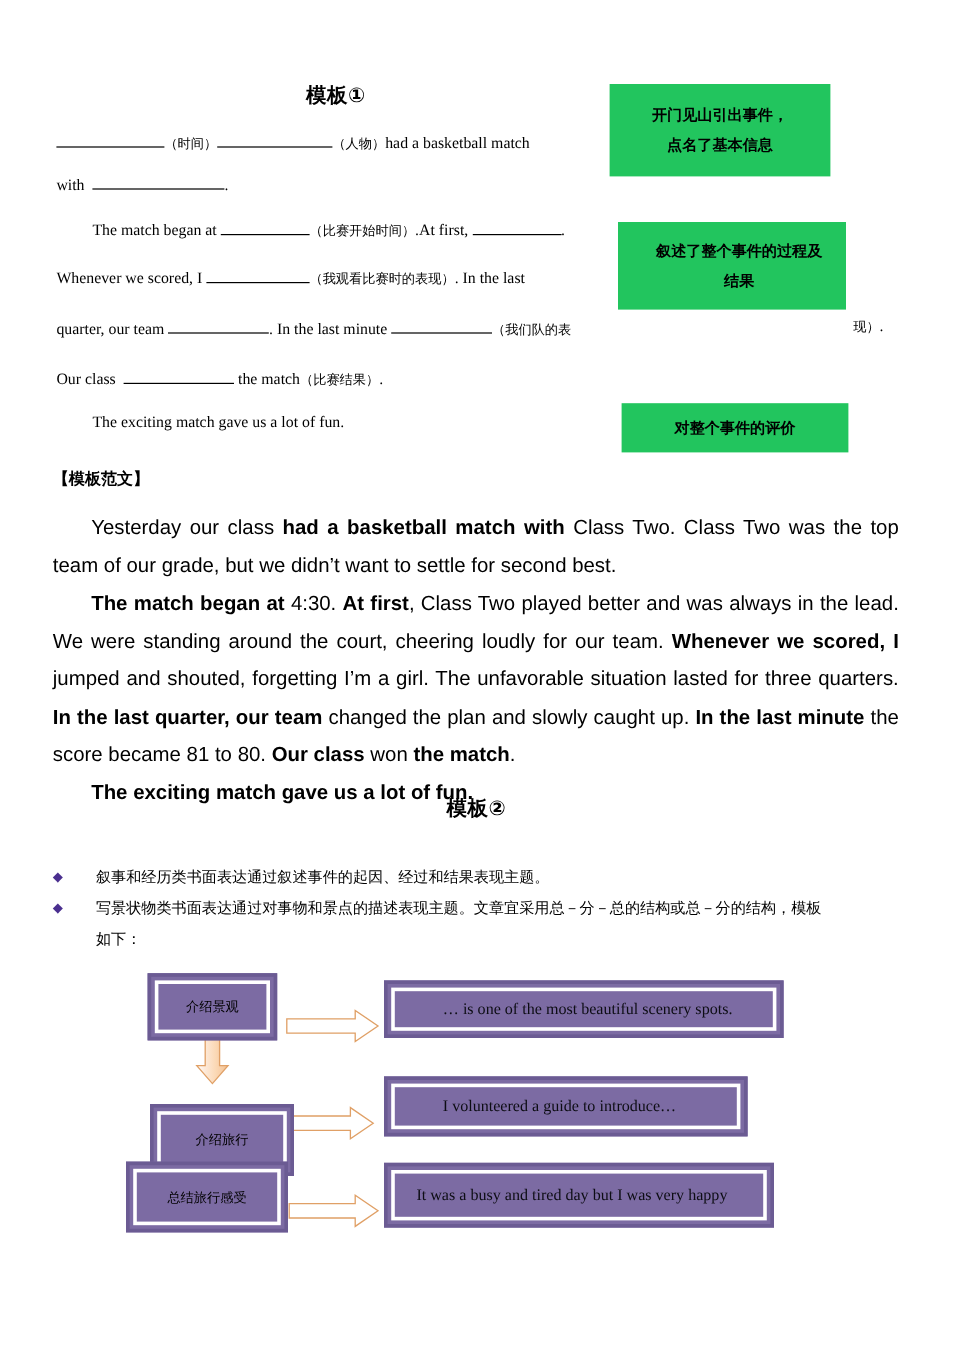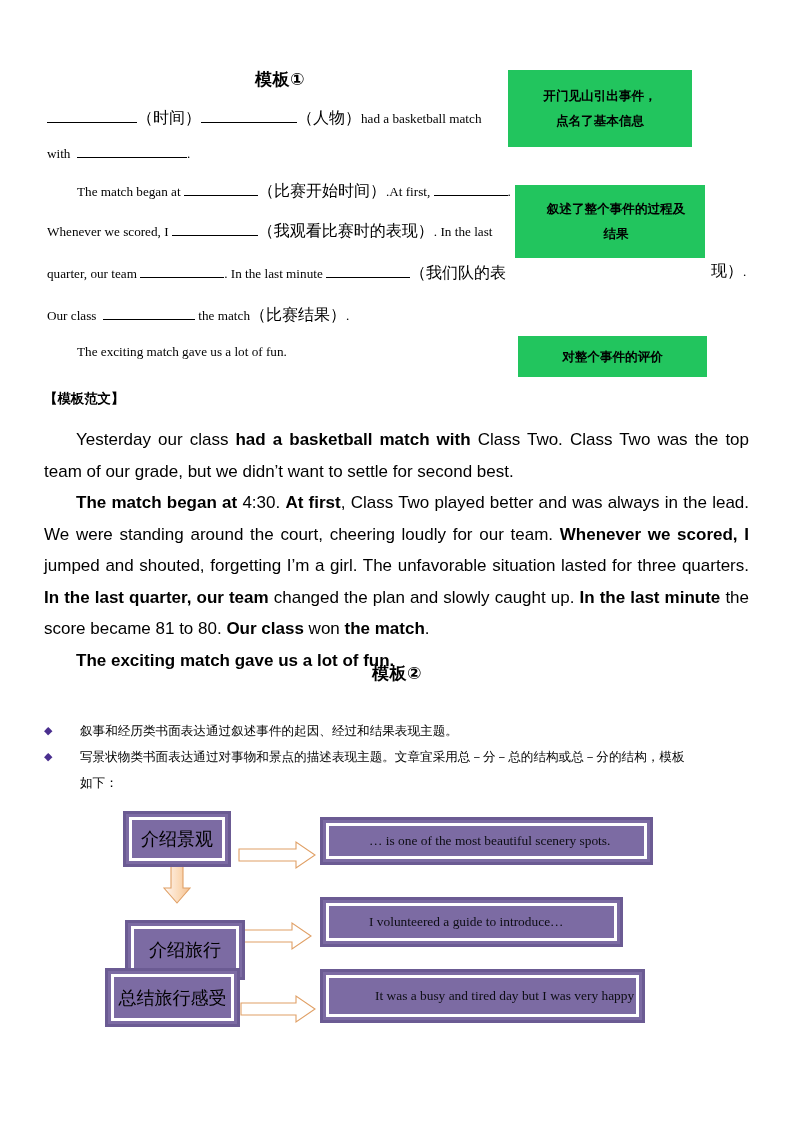--- a/index.html
+++ b/index.html
@@ -42,21 +42,21 @@
     color: #000;
   }
 
   .blank {
     display: inline-block;
     border-bottom: 1px solid #000;
     vertical-align: baseline;
     height: 13px;
   }
 
-  .cn { font-family: Liberation Mono, monospace; font-size: 16px; }
+  .cn { font-family: Liberation Serif, serif; font-size: 11px; }
 
   
   .callout {
     position: absolute;
     background: #22c55e;
     font-family: "DejaVu Sans", sans-serif;
     font-weight: bold;
     font-size: 12.6px;
     line-height: 25px;
     color: #000;
@@ -126,32 +126,32 @@
     border: 3px solid #ffffff;
     box-sizing: border-box;
     pointer-events: none;
   }
   .fbox .flabel {
     position: absolute;
     left: 0; right: 0; top: 50%;
     transform: translateY(-50%);
     text-align: center;
     font-family: "DejaVu Sans", sans-serif;
-    font-size: 18px;
+    font-size: 11px;
     color: #000000;
     z-index: 2;
   }
   .fbox.en .flabel {
     font-family: "Liberation Serif", serif;
     font-size: 13.4px;
     text-align: left;
     padding-left: 46px;
     color: #0d0d14;
   }
-  .fbox.en.wide .flabel { padding-left: 52px; }
+  .fbox.en.wide .flabel { padding-left: 24px; }
 </style>
 </head>
 <body>
 
 <div class="page">
 
   <div class="tmpl-title" style="left:180px; top:68px; width:200px;">模板①</div>
 
   <div class="body-line" style="left:47px; top:109px;">
     <span class="blank" style="width:90px;"></span><span class="cn">（时间）</span><span class="blank" style="width:96px;"></span><span class="cn">（人物）</span><span>had a  basketball  match</span>

